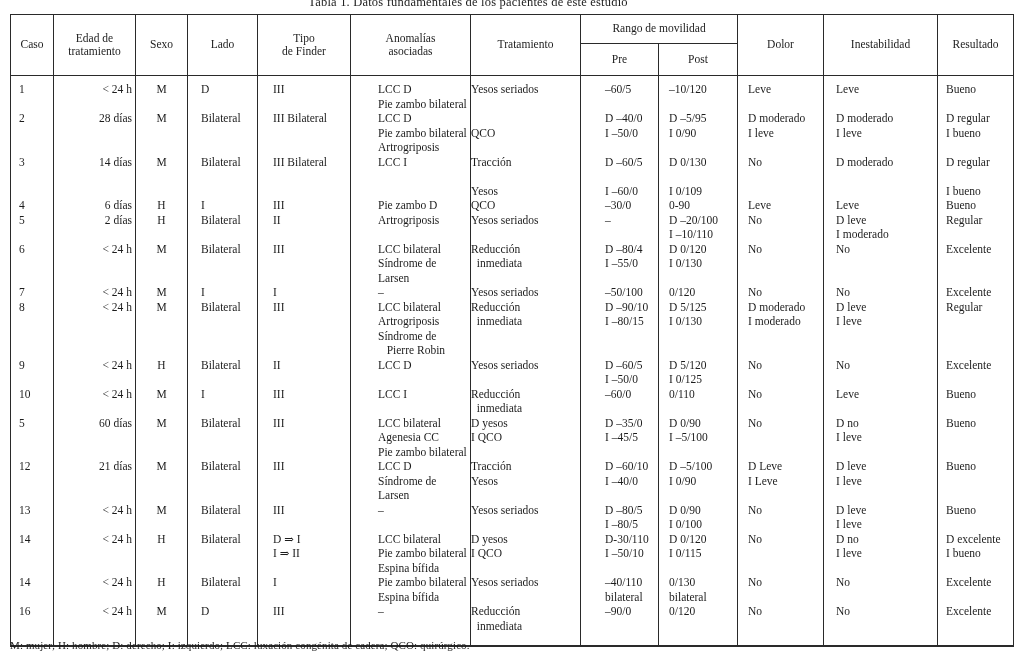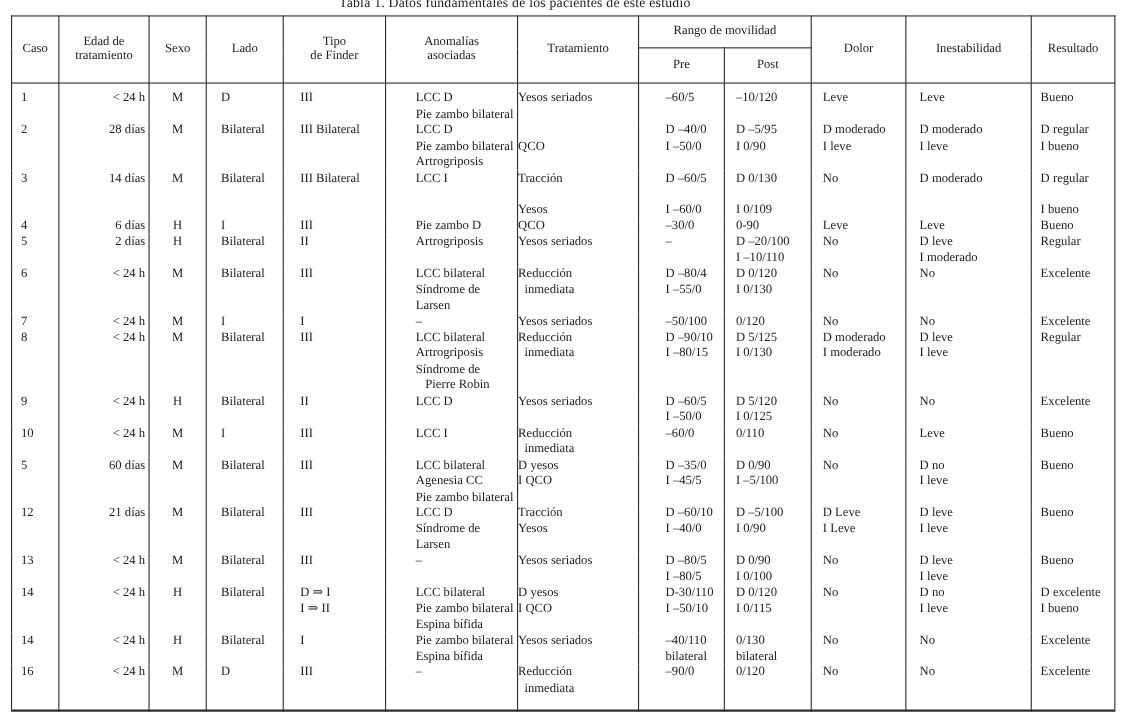--- a/index.html
+++ b/index.html
@@ -408,13 +408,14 @@
 &nbsp;&nbsp;inmediata</td>
           <td class="c7">–90/0</td>
           <td class="c8">0/120</td>
           <td class="c9">No</td>
           <td class="c10">No</td>
           <td class="c11">Excelente</td>
         </tr>
       </tbody>
   </table>
 
+  <div class="footnote">M: mujer; H: hombre; D: derecho; I: izquierdo; LCC: luxación congénita de cadera; QCO: quirúrgico.</div>
 </div>
 
 </body></html>

